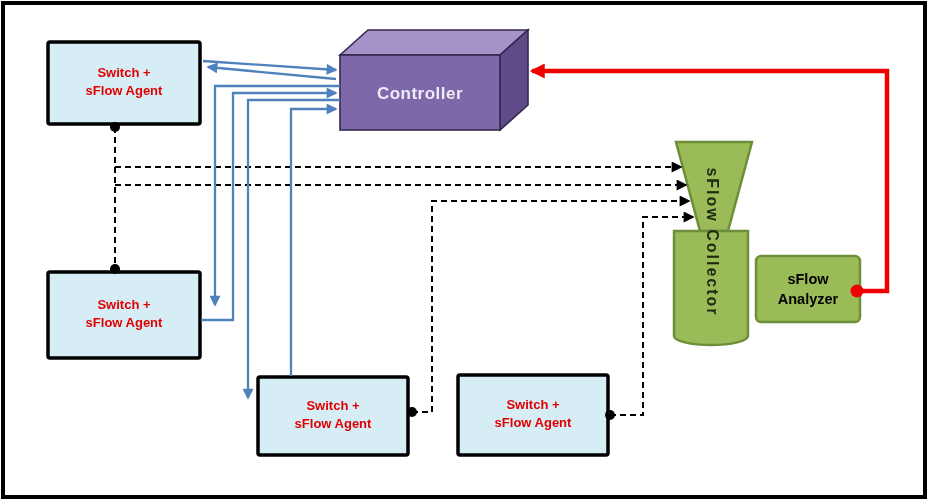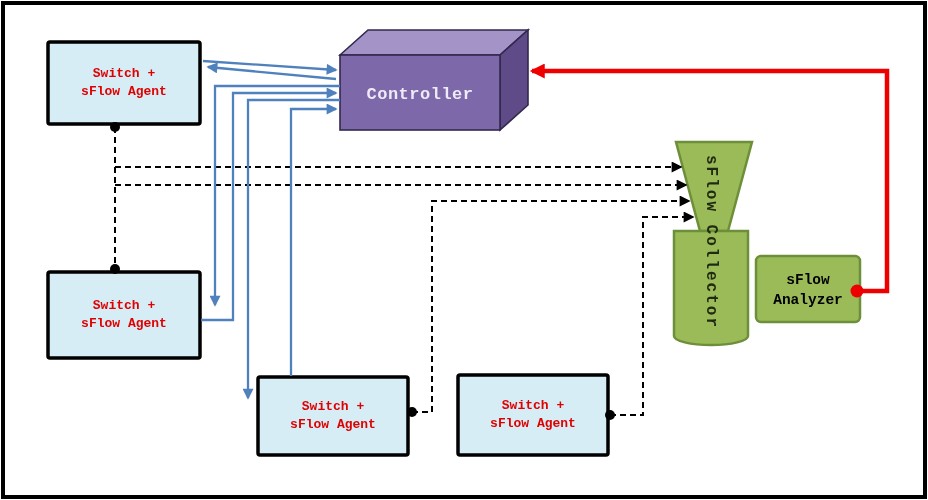--- a/index.html
+++ b/index.html
@@ -1,16 +1,16 @@
 <!DOCTYPE html>
 <html><head>
 <meta charset="utf-8">
 <style>
   html, body { margin: 0; padding: 0; background: #ffffff; }
-  .stage { width: 928px; height: 500px; position: relative; font-family: Liberation Mono, monospace; }
+  .stage { width: 928px; height: 500px; position: relative; font-family: Liberation Sans, sans-serif; }
   svg { display: block; }
 
   .frame { fill: #ffffff; stroke-width: 4; }
   .node-border { stroke: #000000; stroke-width: 3.5; }
   .ctrl-face { stroke: #33284e; stroke-width: 1.6; }
   .green-shape { stroke: #6e8f3a; stroke-width: 2.5; }
 
   .edge { fill: none; }
   .edge-blue { stroke-width: 2.3; }
   .edge-dash { stroke-width: 2; stroke-dasharray: 6 4; }

